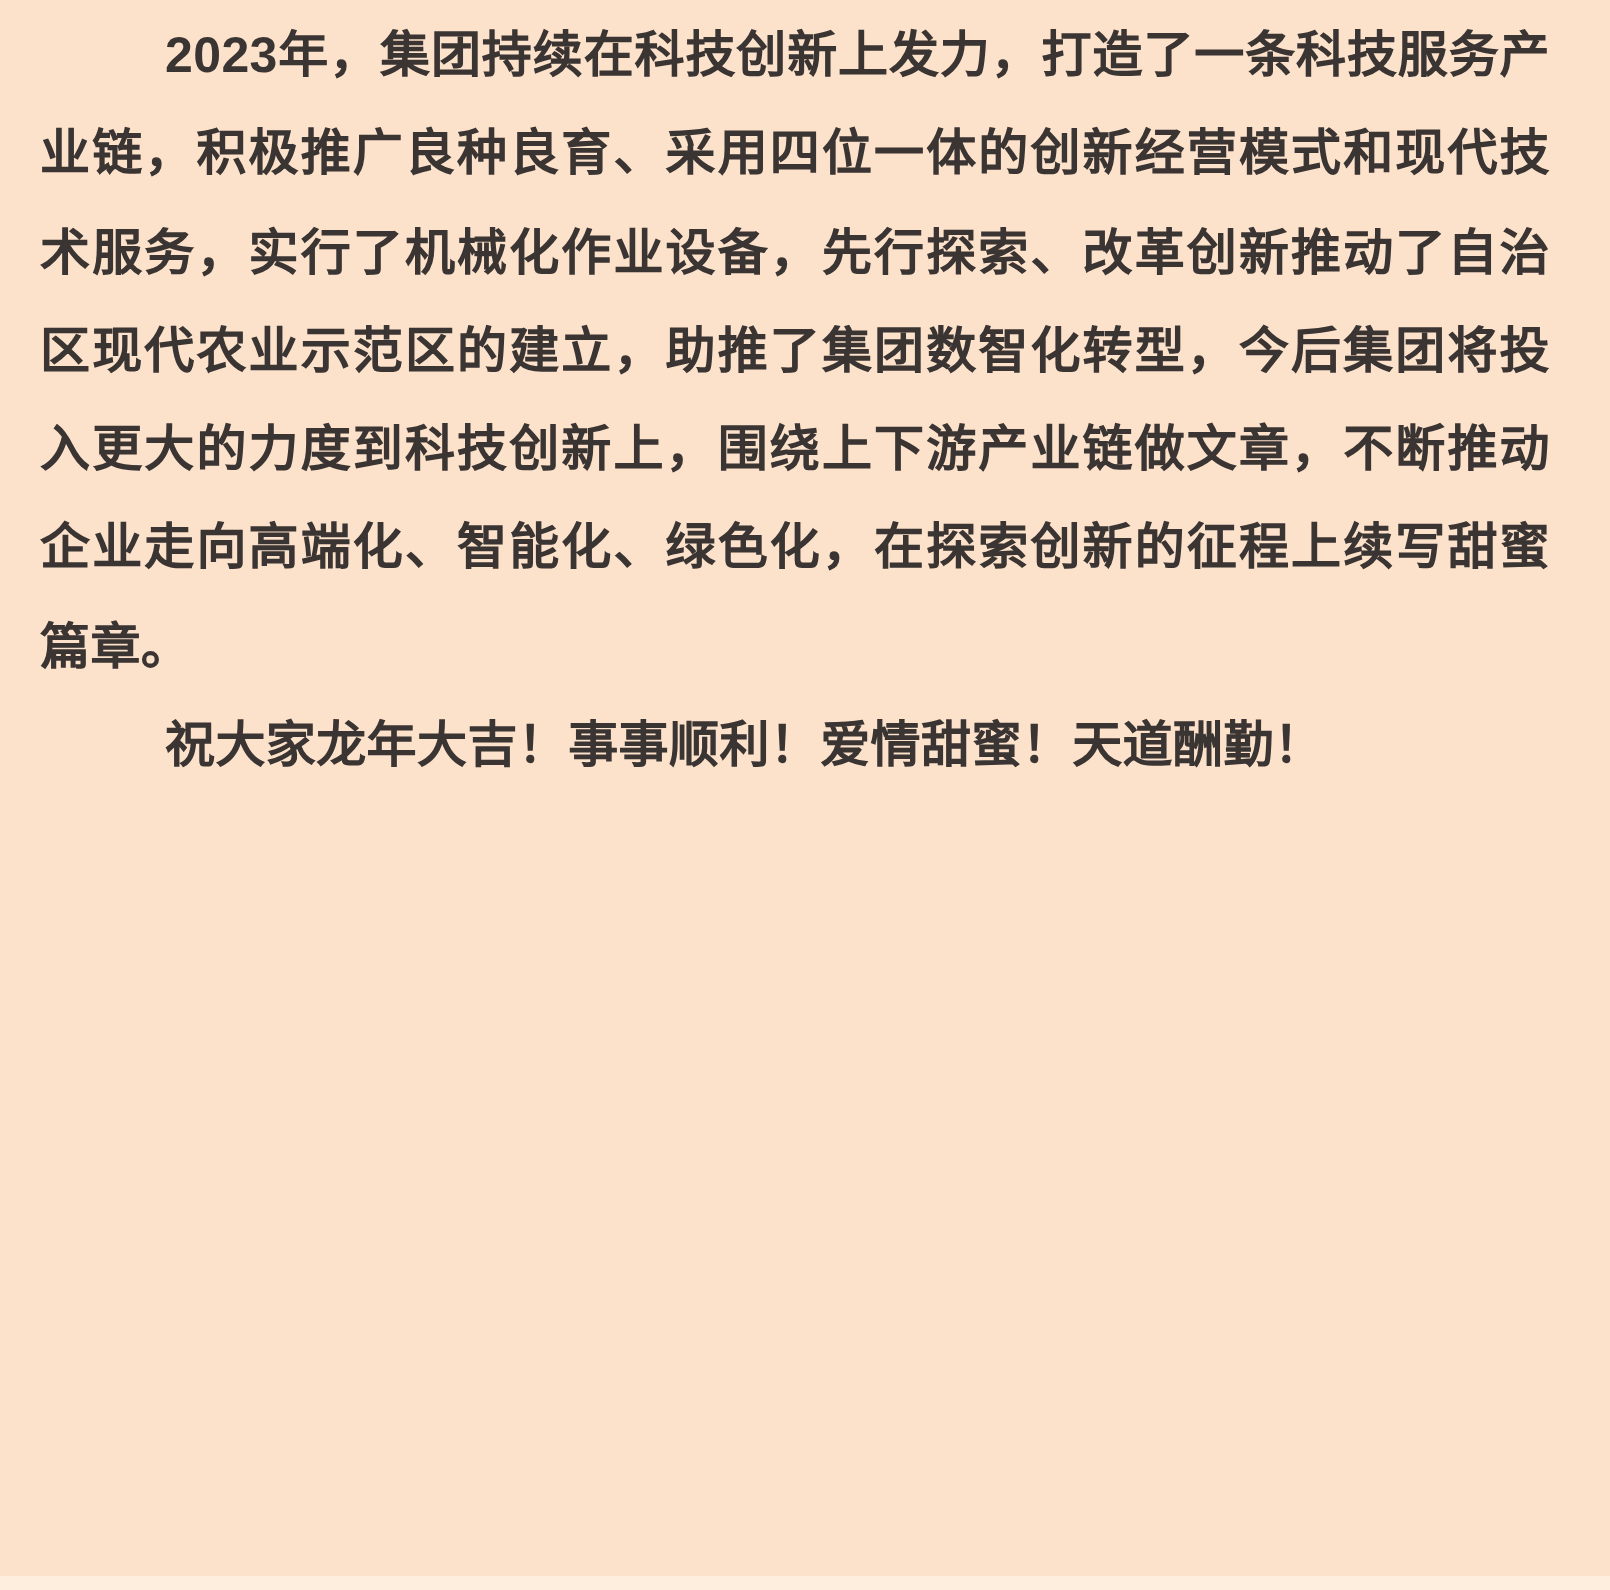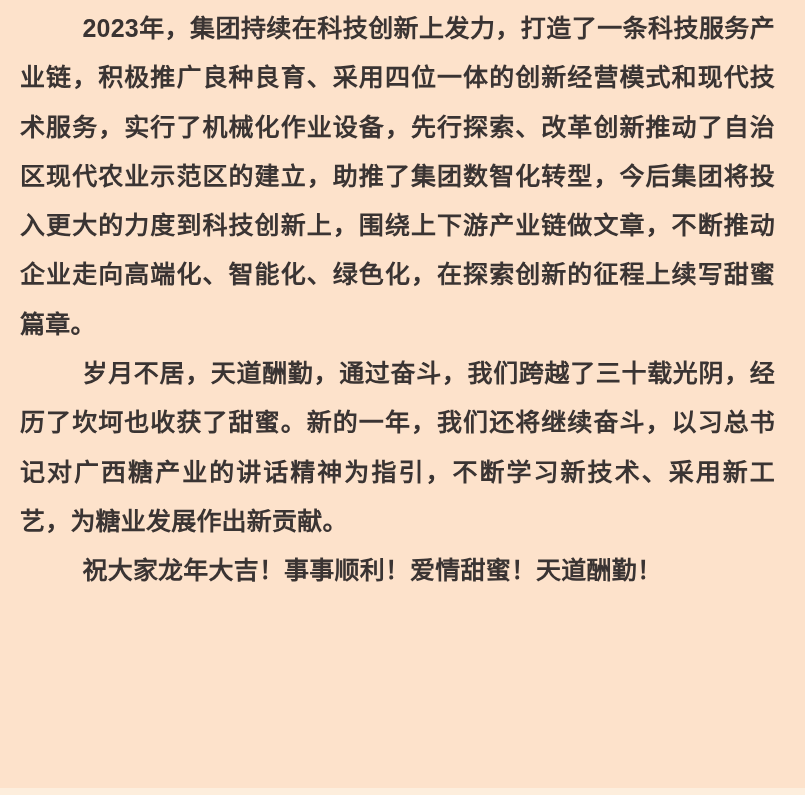--- a/index.html
+++ b/index.html
@@ -45,17 +45,16 @@
     width: 805px;
     height: 7px;
     background: var(--strip);
   }
 </style>
 </head>
 <body>
 
 <main class="article">
   <p>2023年，集团持续在科技创新上发力，打造了一条科技服务产业链，积极推广良种良育、采用四位一体的创新经营模式和现代技术服务，实行了机械化作业设备，先行探索、改革创新推动了自治区现代农业示范区的建立，助推了集团数智化转型，今后集团将投入更大的力度到科技创新上，围绕上下游产业链做文章，不断推动企业走向高端化、智能化、绿色化，在探索创新的征程上续写甜蜜篇章。</p>
-  <p>岁月不居，天道酬勤，通过奋斗，我们跨越了三十载光阴，经历了坎坷也收获了甜蜜。新的一年，我们还将继续奋斗，以习总书记对广西糖产业的讲话精神为指引，不断学习新技术、采用新工艺，为糖业发展作出新贡献。</p>
   <p>祝大家龙年大吉！事事顺利！爱情甜蜜！天道酬勤！</p>
 </main>
 
 <div class="bottom-strip"></div>
 
 </body></html>

